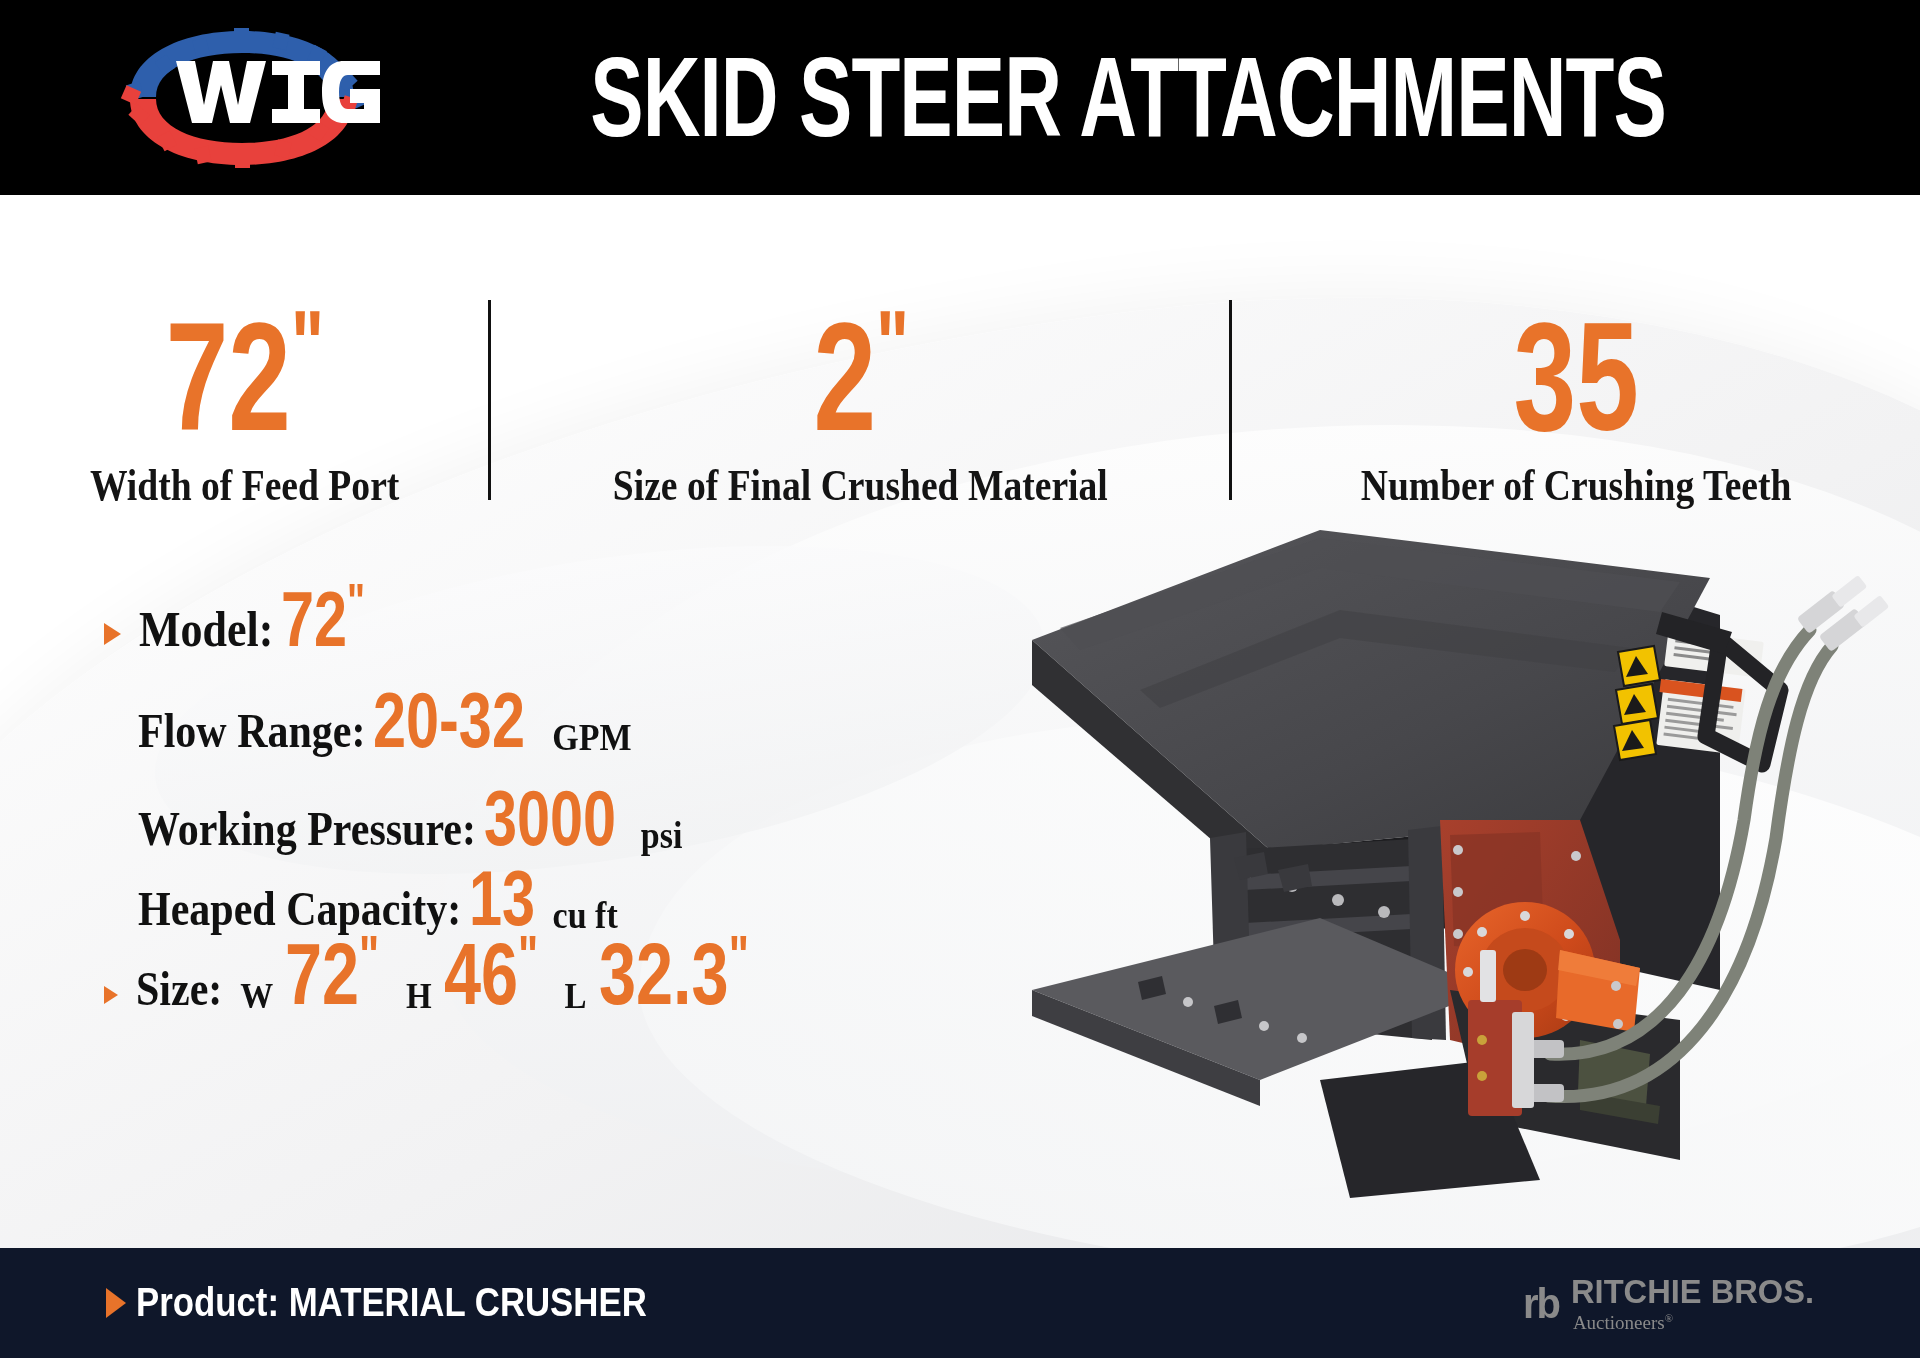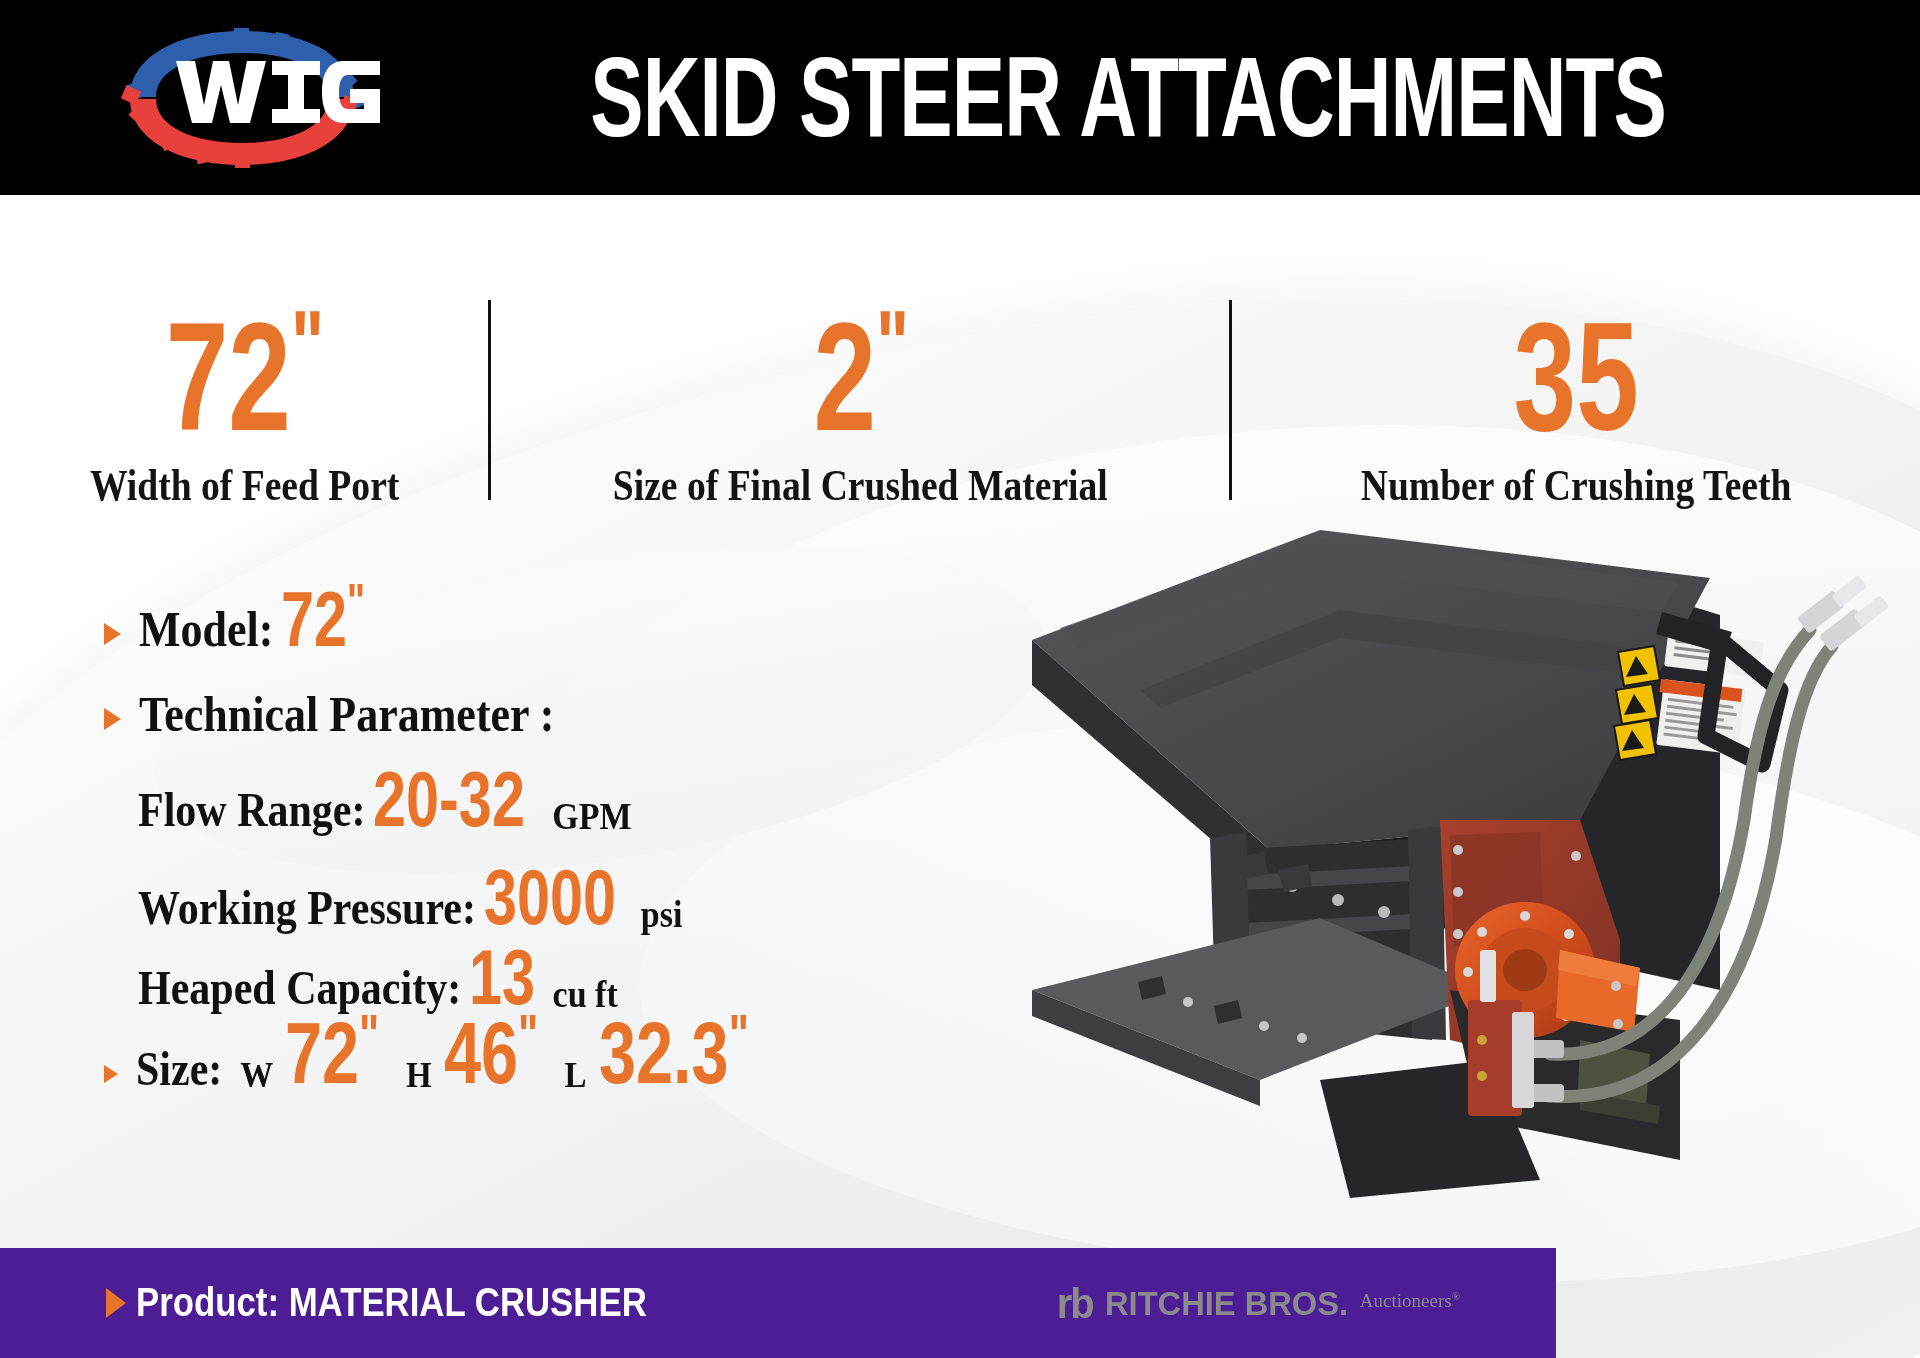--- a/index.html
+++ b/index.html
@@ -167,22 +167,22 @@
   .row-size .v { font-size:74px; }
   .row-size .k { font-size:42px; }
   .row-size .ax { font-size:33px; color:#111; font-family:"Liberation Serif",serif; font-weight:bold; margin:0 4px 0 10px; display:inline-block; transform:scaleY(1.1); }
 
   
   .machine { position:absolute; left:1020px; top:520px; width:870px; height:690px; }
   .machine svg { width:100%; height:100%; display:block; }
 
   
   .footer {
-    position:absolute; left:0; bottom:0; width:1556px; height:110px;
-    background:#4c1d95;
+    position:absolute; left:0; bottom:0; width:1920px; height:110px;
+    background:#0f172a;
     display:flex; 
   }
   .f-item { display:flex; align-items:center; margin-left:106px; }
   .f-item.second { margin-left:96px; }
   .f-bullet {
     width:0; height:0;
     border-left:20px solid #e8732a;
     border-top:15px solid transparent;
     border-bottom:15px solid transparent;
     margin-right:10px;
@@ -200,21 +200,21 @@
   .rb {
     margin-left:auto; margin-right:96px;
     display:flex; align-items:center;
   }
   .rb-mark {
     font-family:"Liberation Sans", sans-serif;
     font-weight:bold; font-size:40px; color:#8a8a8a;
     letter-spacing:-2px; margin-right:12px;
     transform:scaleY(1.05);
   }
-  .rb-text { display:flex; flex-direction:row; align-items:flex-start; }
+  .rb-text { display:flex; flex-direction:column; align-items:flex-start; }
   .rb-main {
     font-family:"Liberation Sans", sans-serif;
     font-weight:bold; font-size:34px; color:#8a8a8a;
     letter-spacing:0px; line-height:1;
     transform:scaleX(0.96);
     transform-origin:left center;
   }
   .rb-sub {
     font-family:Liberation Serif, serif;
     font-size:19px; color:#8a8a8a; line-height:1; margin-top:5px; margin-left:2px;
@@ -314,24 +314,20 @@
   <div class="specs">
 
     <div class="spec-row row-model">
       <span class="bullet"></span>
       <span class="k big">Model:</span>
       <span class="v">
         <span>72</span><span class="q">"</span>
       </span>
     </div>
 
-    <div class="spec-row row-tech">
-      <span class="bullet"></span>
-      <span class="k big">Technical Parameter :</span>
-    </div>
 
     <div class="spec-row row-flow">
       <span class="k">Flow Range:</span>
       <span class="v">20-32</span>
       <span class="u">GPM</span>
     </div>
 
     <div class="spec-row row-press">
       <span class="k">Working Pressure:</span>
       <span class="v">3000</span>

